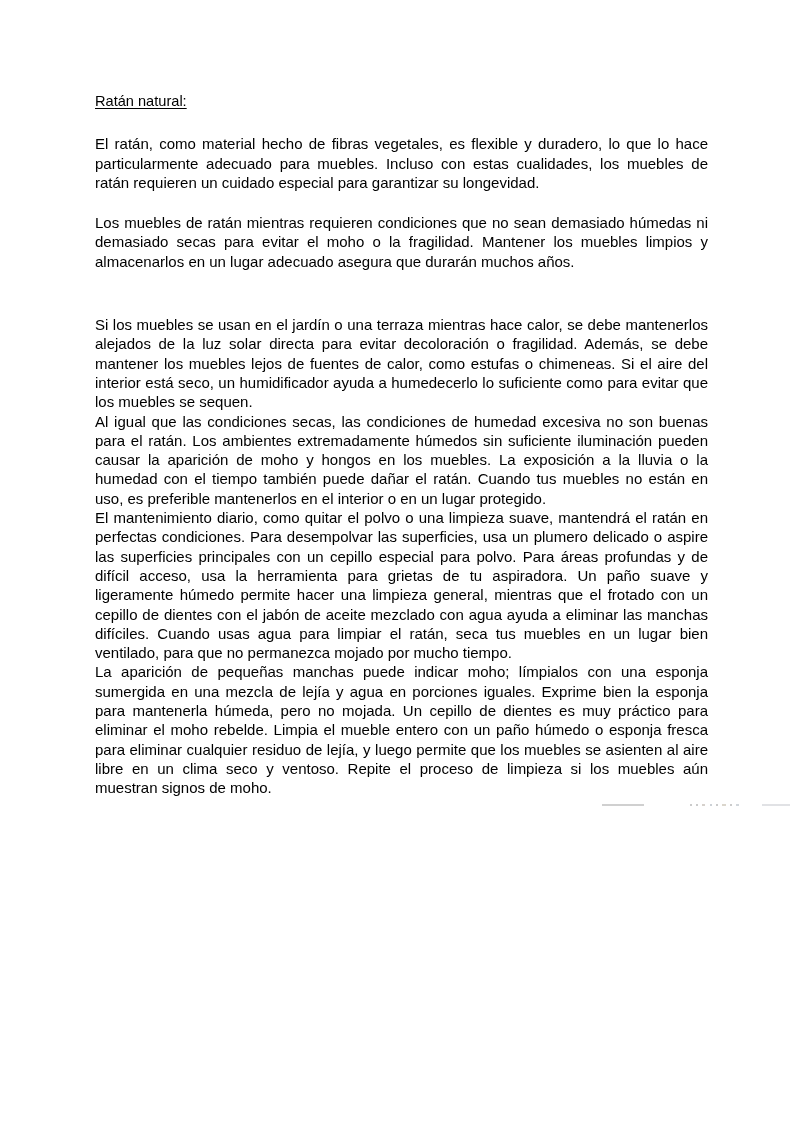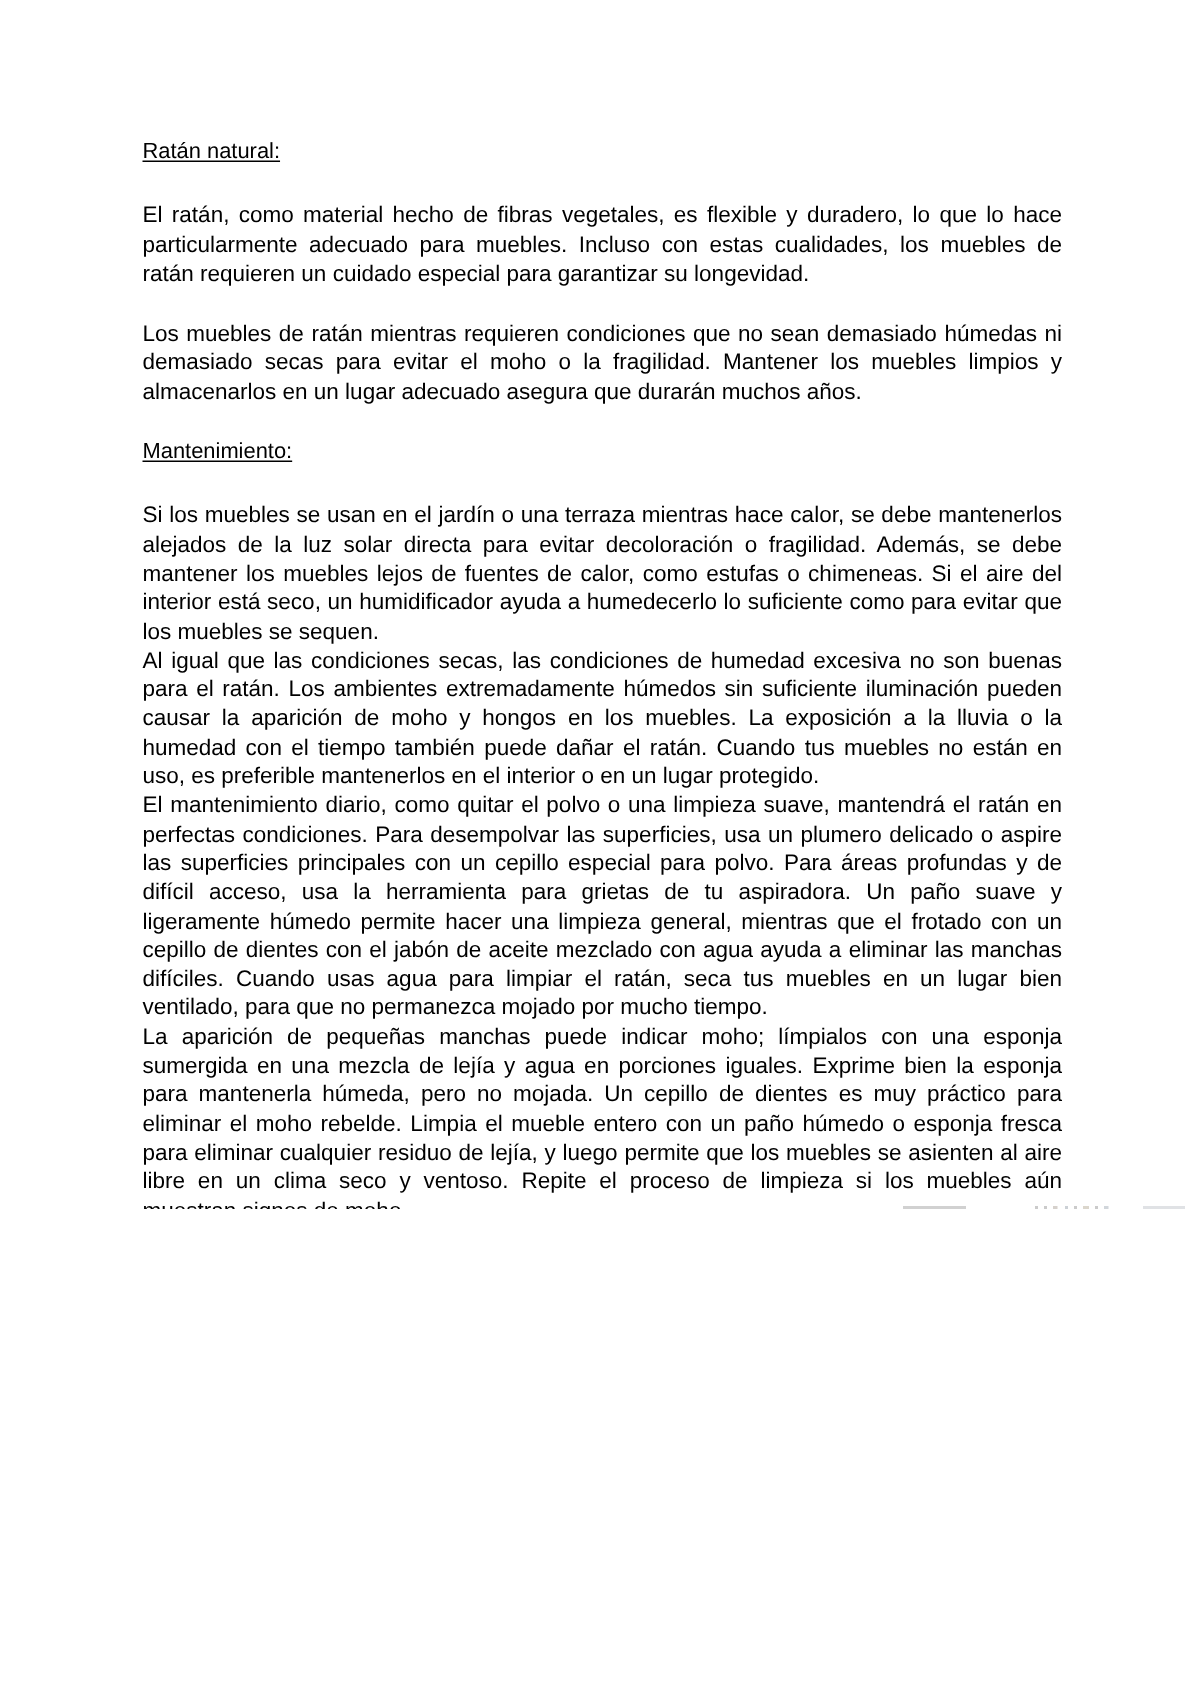--- a/index.html
+++ b/index.html
@@ -83,21 +83,20 @@
     <div class="gap-lg"></div>
 
     <p class="para">El ratán, como material hecho de fibras vegetales, es flexible y duradero, lo que lo hace particularmente adecuado para muebles. Incluso con estas cualidades, los muebles de ratán requieren un cuidado especial para garantizar su longevidad.</p>
 
     <div class="gap-md"></div>
 
     <p class="para">Los muebles de ratán mientras requieren condiciones que no sean demasiado húmedas ni demasiado secas para evitar el moho o la fragilidad. Mantener los muebles limpios y almacenarlos en un lugar adecuado asegura que durarán muchos años.</p>
 
     <div class="gap-md"></div>
 
-    <div class="heading">Mantenimiento:</div>
 
     <div class="gap-lg"></div>
 
     <div class="flow">
       <p class="para">Si los muebles se usan en el jardín o una terraza mientras hace calor, se debe mantenerlos alejados de la luz solar directa para evitar decoloración o fragilidad. Además, se debe mantener los muebles lejos de fuentes de calor, como estufas o chimeneas. Si el aire del interior está seco, un humidificador ayuda a humedecerlo lo suficiente como para evitar que los muebles se sequen.</p>
 
       <p class="para">Al igual que las condiciones secas, las condiciones de humedad excesiva no son buenas para el ratán. Los ambientes extremadamente húmedos sin suficiente iluminación pueden causar la aparición de moho y hongos en los muebles. La exposición a la lluvia o la humedad con el tiempo también puede dañar el ratán. Cuando tus muebles no están en uso, es preferible mantenerlos en el interior o en un lugar protegido.</p>
 
       <p class="para">El mantenimiento diario, como quitar el polvo o una limpieza suave, mantendrá el ratán en perfectas condiciones. Para desempolvar las superficies, usa un plumero delicado o aspire las superficies principales con un cepillo especial para polvo. Para áreas profundas y de difícil acceso, usa la herramienta para grietas de tu aspiradora. Un paño suave y ligeramente húmedo permite hacer una limpieza general, mientras que el frotado con un cepillo de dientes con el jabón de aceite mezclado con agua ayuda a eliminar las manchas difíciles. Cuando usas agua para limpiar el ratán, seca tus muebles en un lugar bien ventilado, para que no permanezca mojado por mucho tiempo.</p>
 

